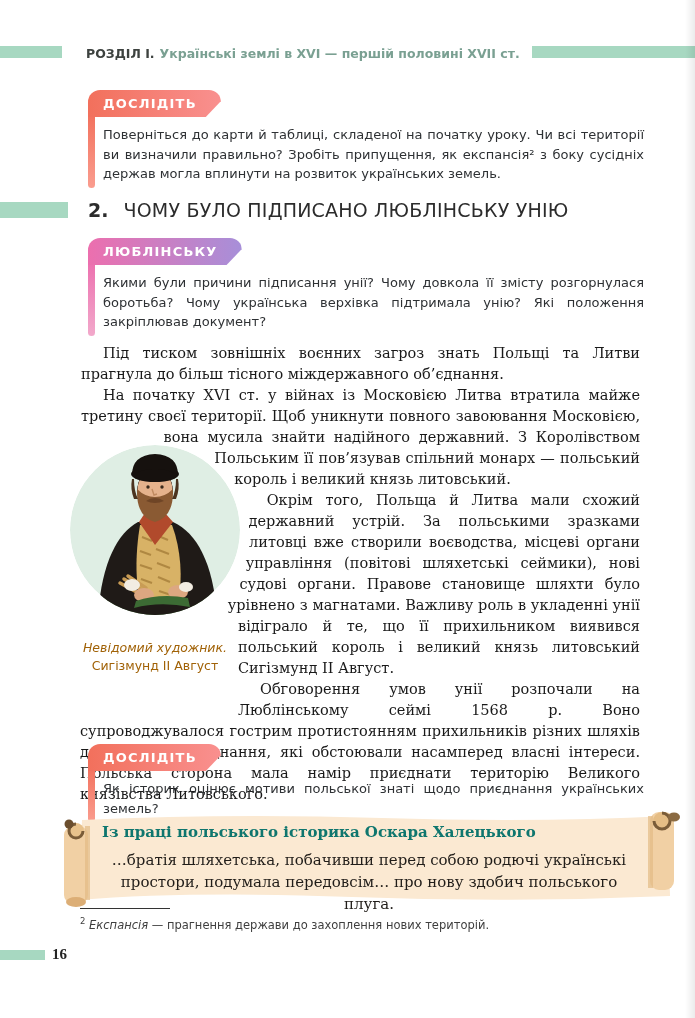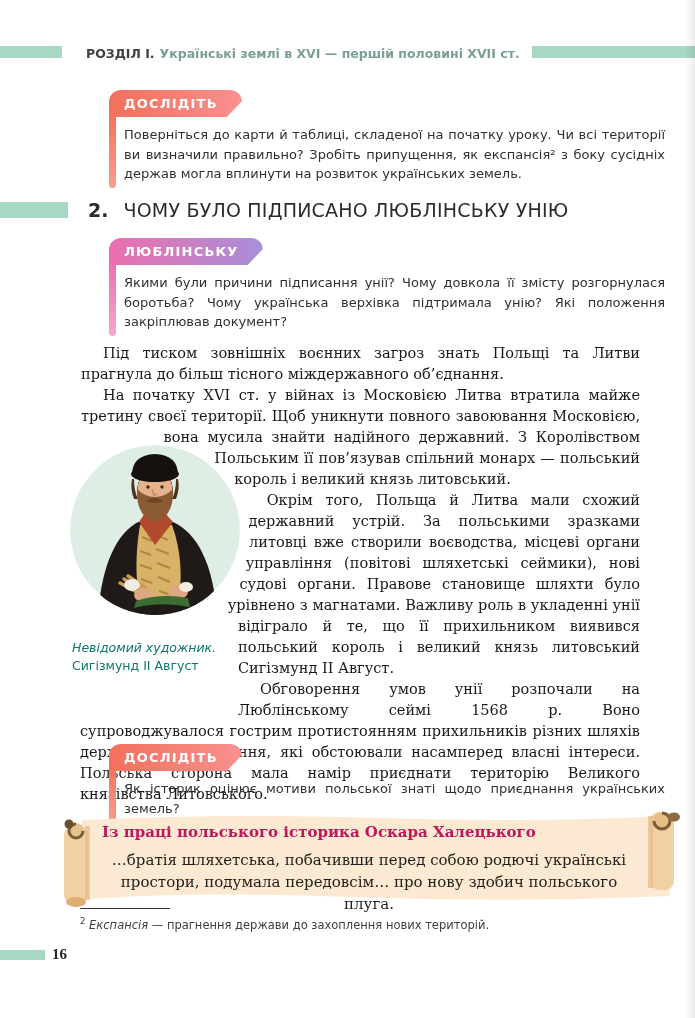--- a/index.html
+++ b/index.html
@@ -12,21 +12,21 @@
     background:linear-gradient(90deg,rgba(0,0,0,0),rgba(0,0,0,0.08));pointer-events:none;
   }
   
   .chapter-header{position:absolute;top:46px;left:0;right:0;height:16px;display:flex;align-items:flex-start;}
   .bar{background:#a7d8c1;height:12px;}
   .bar-left{width:62px;flex:0 0 auto;}
   .bar-right{flex:1 1 auto;margin-left:12px;}
   .chapter-label{margin-left:24px;font-size:12.5px;font-weight:bold;color:#3d423f;white-space:nowrap;}
   .chapter-title{margin-left:5px;font-size:12.5px;font-weight:bold;color:#7aa092;white-space:nowrap;}
   
-  .callout{position:absolute;left:88px;width:556px;margin-left:21px;}
+  .callout{position:absolute;left:88px;width:556px;}
   .callout-tab{
     display:inline-block;position:relative;z-index:2;color:#fff;font-weight:bold;
     font-size:13px;letter-spacing:1.2px;padding:6px 24px 6px 15px;
     border-radius:12px 12px 0 0;
     clip-path:polygon(0 0,100% 0,100% 42%,calc(100% - 15px) 100%,0 100%);
   }
   .tab-coral{background:linear-gradient(90deg,#f2705c,#f9908f);}
   .tab-pink{background:linear-gradient(90deg,#ec6fae,#a78fd9);}
   .callout-body{position:relative;padding:8px 0 6px 15px;}
   .callout-body::before{
@@ -45,29 +45,29 @@
     position:absolute;top:343px;left:80px;width:560px;
     font-family:"DejaVu Serif", serif;font-size:14.5px;line-height:21px;color:#191919;text-align:justify;
   }
   .bodytext p{margin:0;text-indent:22px;}
   .portrait-float{
     float:left;width:172px;height:360px;
     shape-outside:polygon(0px 0px,1px 0px,1px 102px,72px 102px,118px 114px,148px 136px,164px 164px,169px 192px,163px 224px,150px 250px,130px 268px,158px 276px,158px 360px,0px 360px);
   }
   .portrait-circle{width:170px;height:170px;margin:102px 0 0 -10px;}
   .portrait-caption{
-    width:166px;margin:24px 0 0 -8px;text-align:left;
-    font-family:"DejaVu Sans", sans-serif;font-size:12.5px;line-height:18px;color:#0f766e;text-indent:0;
+    width:166px;margin:24px 0 0 -8px;text-align:center;
+    font-family:"DejaVu Sans", sans-serif;font-size:12.5px;line-height:18px;color:#a16207;text-indent:0;
   }
   .caption-artist{font-style:italic;}
   
   .scroll-box{position:absolute;top:808px;left:52px;width:636px;height:102px;}
   .scroll-bg{position:absolute;top:0;left:0;}
   .scroll-content{position:relative;z-index:2;padding:15px 52px 0 50px;font-family:"DejaVu Serif", serif;}
-  .scroll-title{font-size:15px;font-weight:bold;color:#be185d;}
+  .scroll-title{font-size:15px;font-weight:bold;color:#0f766e;}
   .scroll-quote{margin-top:8px;font-size:15px;font-weight:400;color:#211d19;text-align:center;line-height:22px;}
   
   .footnote{position:absolute;top:908px;left:80px;width:560px;}
   .footnote-rule{width:90px;border-top:1.6px solid #333;}
   .footnote-text{margin-top:7px;font-size:11.5px;color:#3e3e3e;}
   .footnote-text sup{font-size:8.5px;}
   .footnote-term{font-style:italic;}
   
   .page-number-row{position:absolute;top:946px;left:0;display:flex;align-items:center;}
   .page-number-bar{width:45px;height:10px;background:#a7d8c1;}

